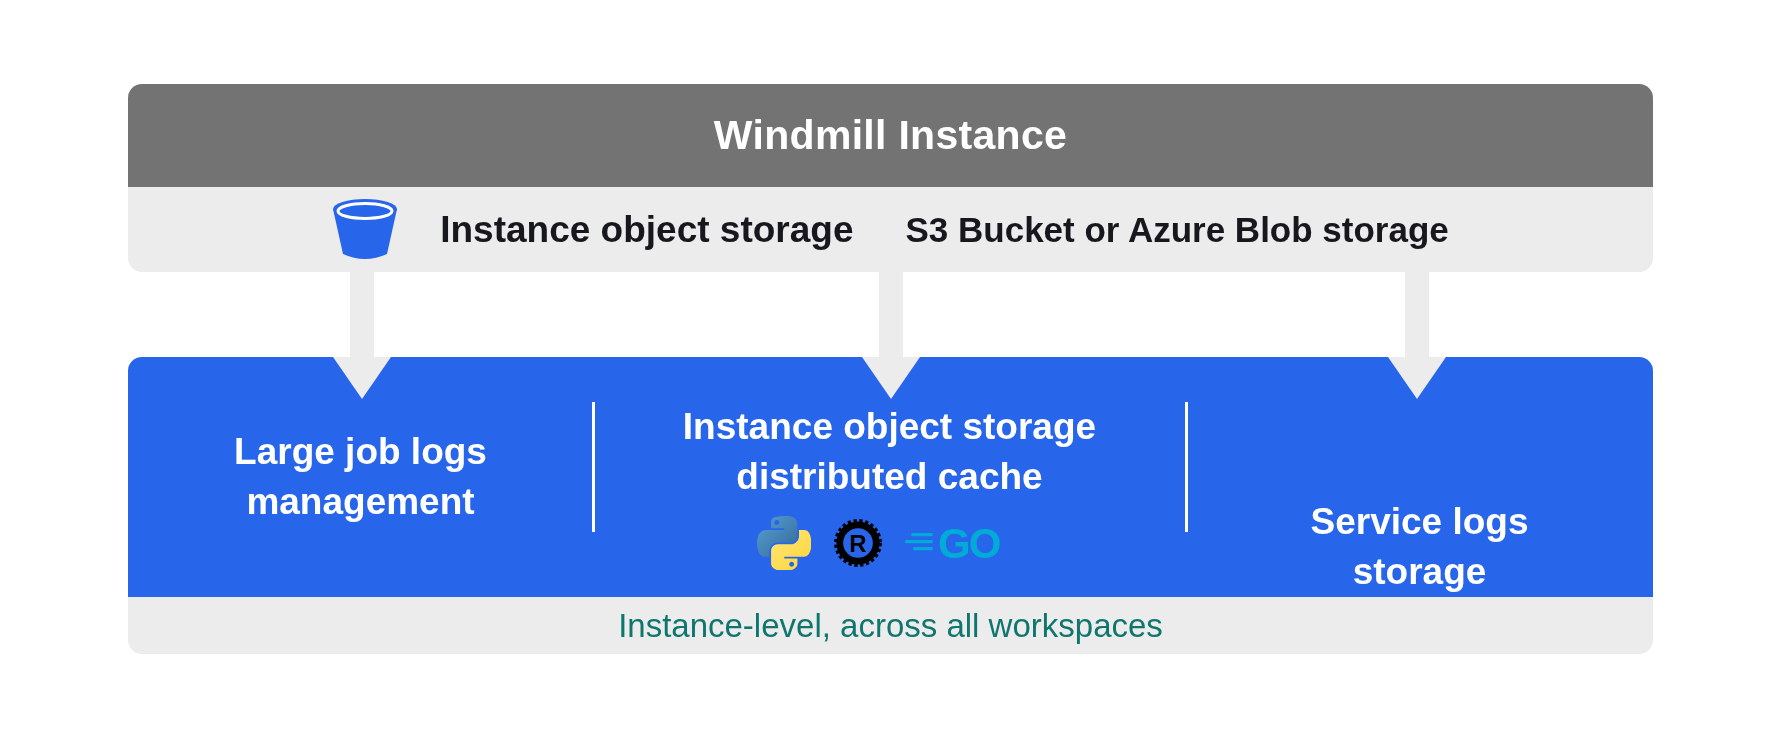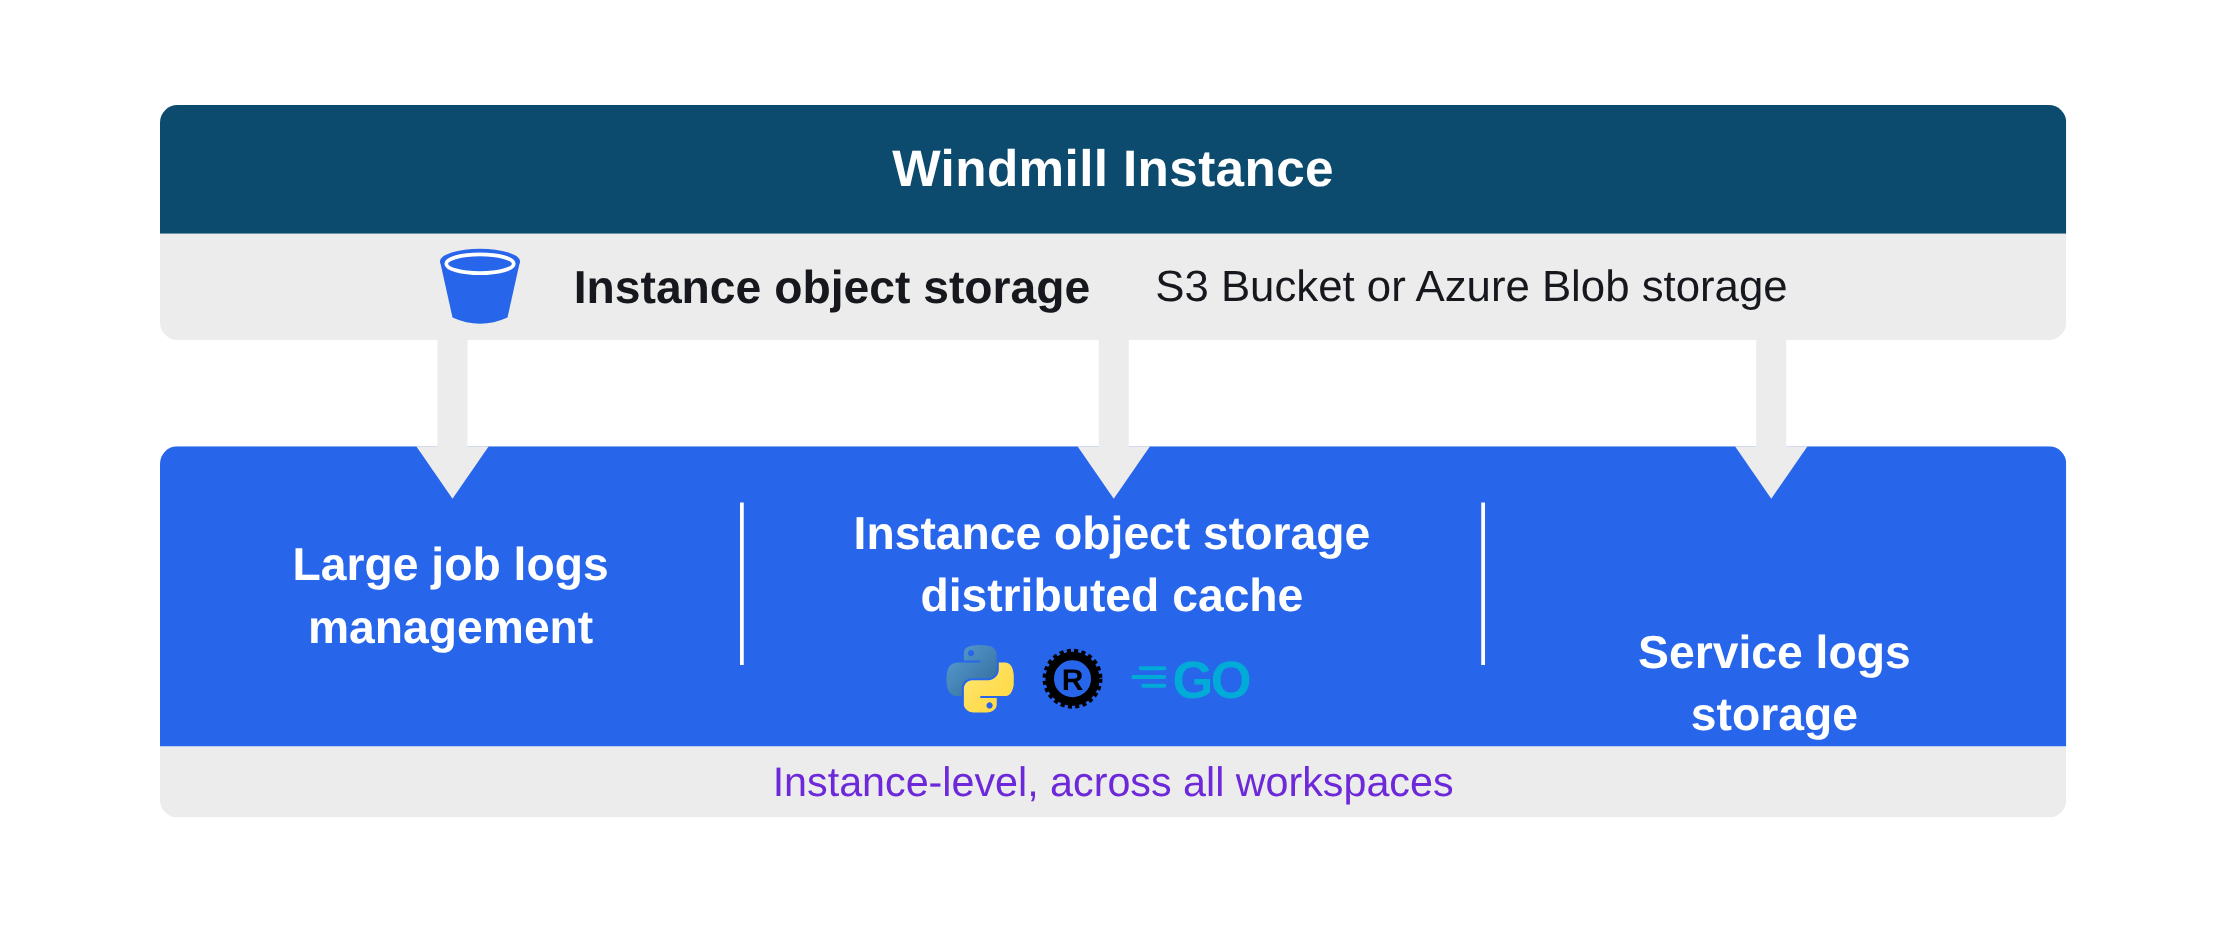--- a/index.html
+++ b/index.html
@@ -3,26 +3,26 @@
 <meta charset="utf-8">
 <style>
   html,body { margin:0; padding:0; background:#ffffff; }
   .canvas {
     position:relative; width:1780px; height:743px; background:#ffffff;
     font-family:"Liberation Sans","DejaVu Sans",sans-serif; overflow:hidden;
   }
 
   
   .top-unit { position:absolute; left:128px; top:84px; width:1525px; border-radius:14px; overflow:hidden; }
-  .header { height:103px; background:#0c4a6e; display:flex; align-items:center; justify-content:center; }
+  .header { height:103px; background:#737373; display:flex; align-items:center; justify-content:center; }
   .header-title { color:#ffffff; font-size:41px; font-weight:700; letter-spacing:0.3px; }
   .subrow { height:85px; background:#ececec; display:flex; align-items:center; justify-content:center; }
   .bucket { width:66px; height:64px; margin-right:42px; flex:none; }
   .storage-label { font-size:37px; font-weight:700; color:#16181d; margin-right:52px; }
-  .storage-desc  { font-size:35px; font-weight:400; color:#16181d; }
+  .storage-desc  { font-size:35px; font-weight:700; color:#16181d; }
 
   
   .arrow { position:absolute; top:272px; width:0; height:0; z-index:3; }
   .arrow .stem {
     position:absolute; left:-12px; top:0; width:24px; height:87px; background:#ececec;
   }
   .arrow .head {
     position:absolute; left:-29px; top:85px; width:0; height:0;
     border-left:29px solid transparent; border-right:29px solid transparent;
     border-top:42px solid #ececec;
@@ -37,21 +37,21 @@
   .col-3 { width:467px; flex:none;justify-content:flex-end; }
   .feature-title {
     color:#ffffff; font-size:37px; font-weight:700; text-align:center;
     line-height:1.35; white-space:pre-line;
   }
   .divider { position:absolute; top:45px; width:3px; height:130px; background:#ffffff; }
   .divider-1 { left:464px; }
   .divider-2 { left:1057px; }
   .langs { display:flex; align-items:center; gap:22px; margin-top:12px; height:58px; }
   .caption-bar { height:57px; background:#ececec; display:flex; align-items:center; justify-content:center; }
-  .caption { font-size:33px; font-weight:400; color:#6d28d9; }
+  .caption { font-size:33px; font-weight:400; color:#0f766e; }
 </style>
 </head>
 <body>
 
 <div class="canvas">
 
   <div class="top-unit">
     <div class="header">
       <span class="header-title">Windmill Instance</span>
     </div>

